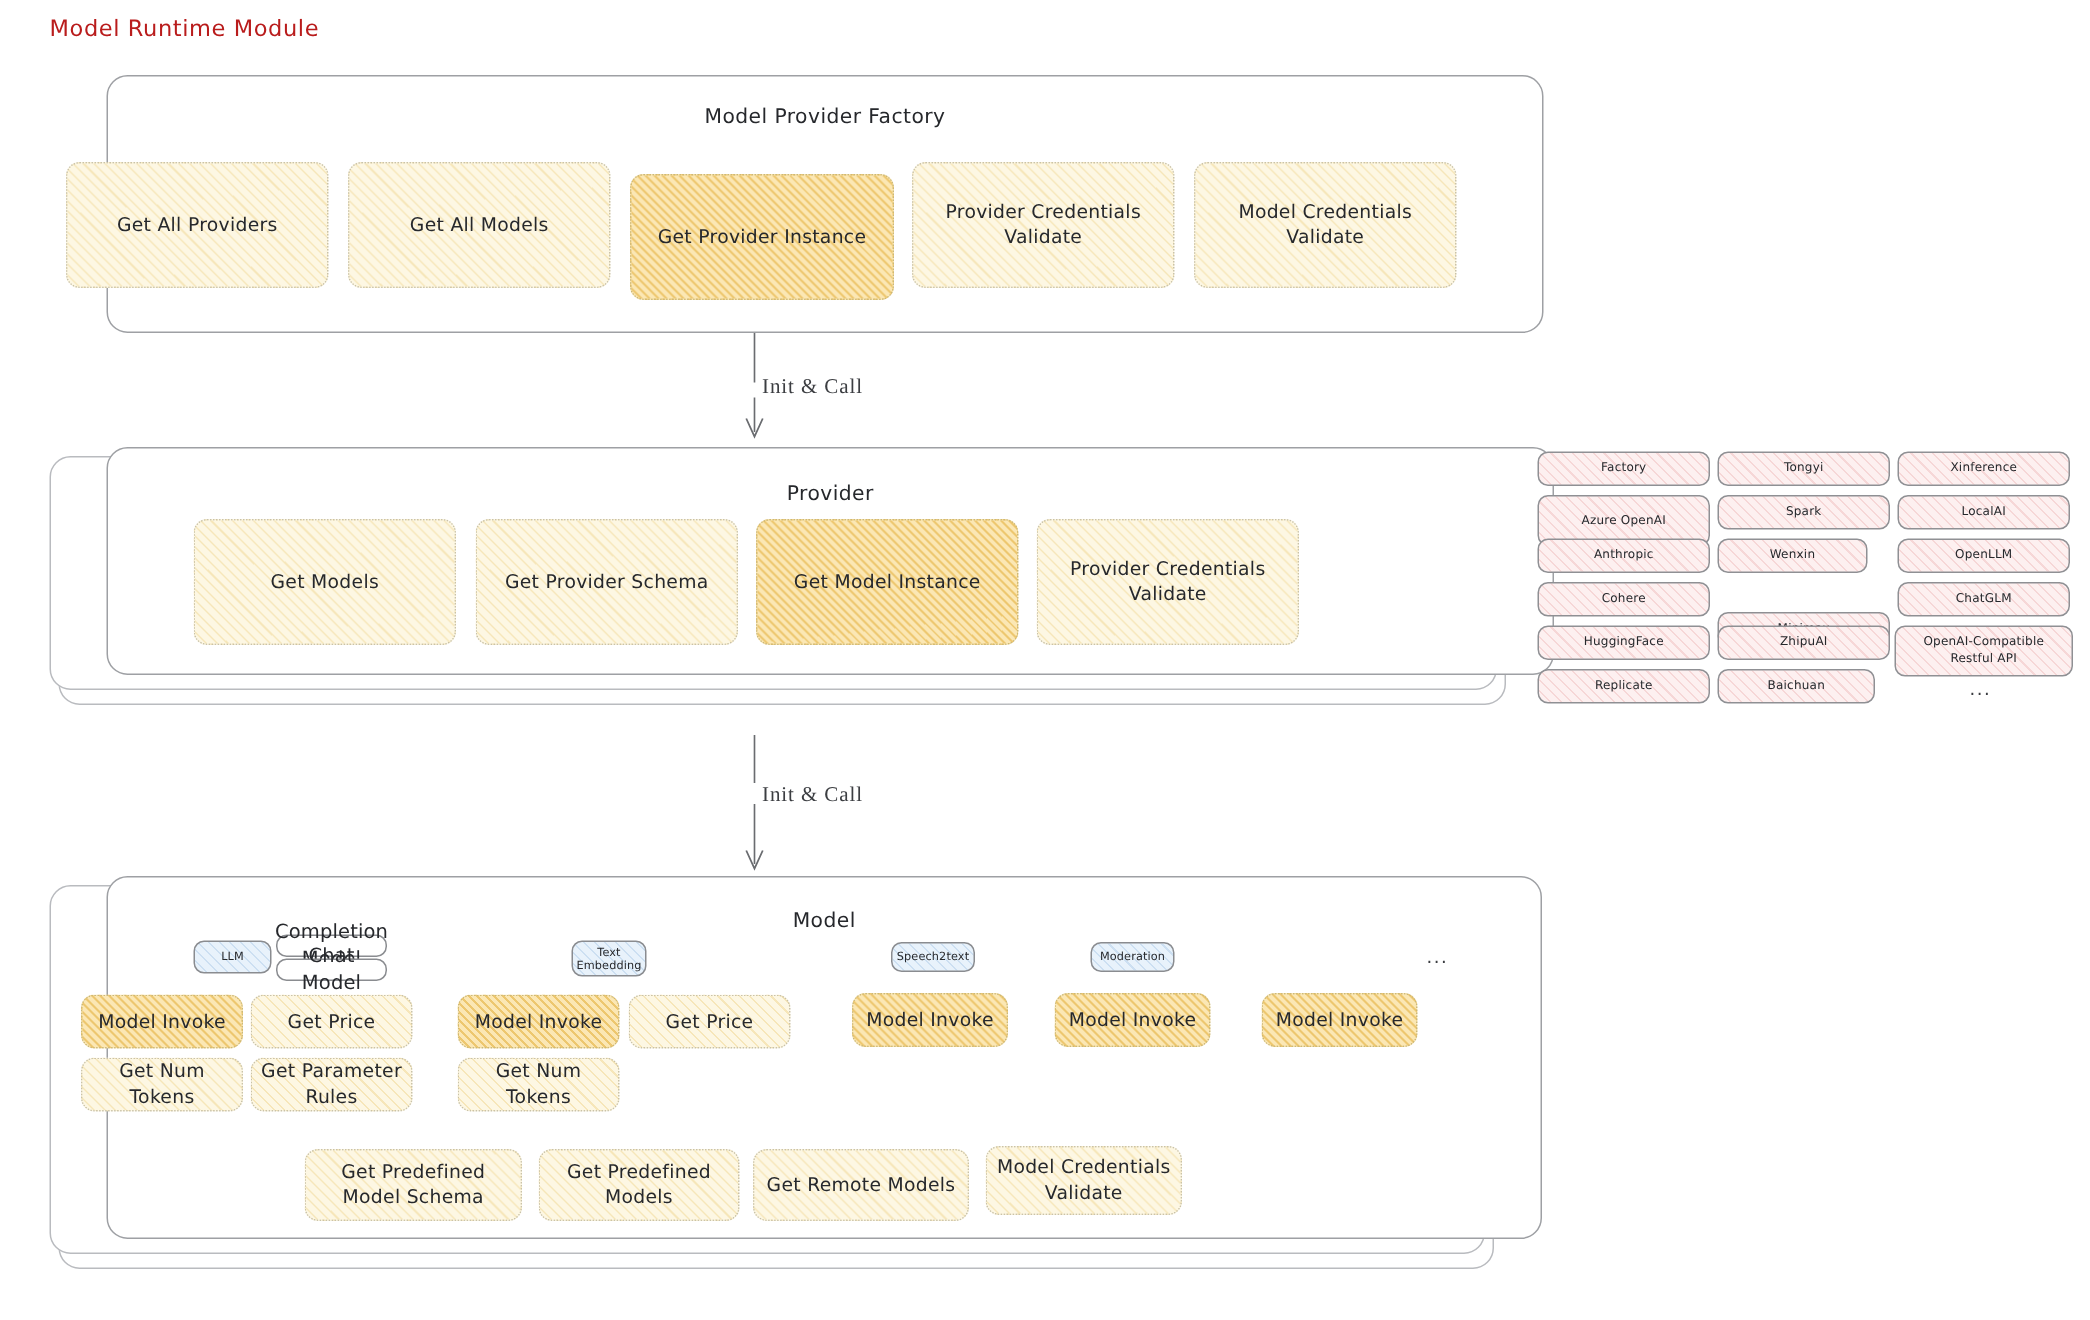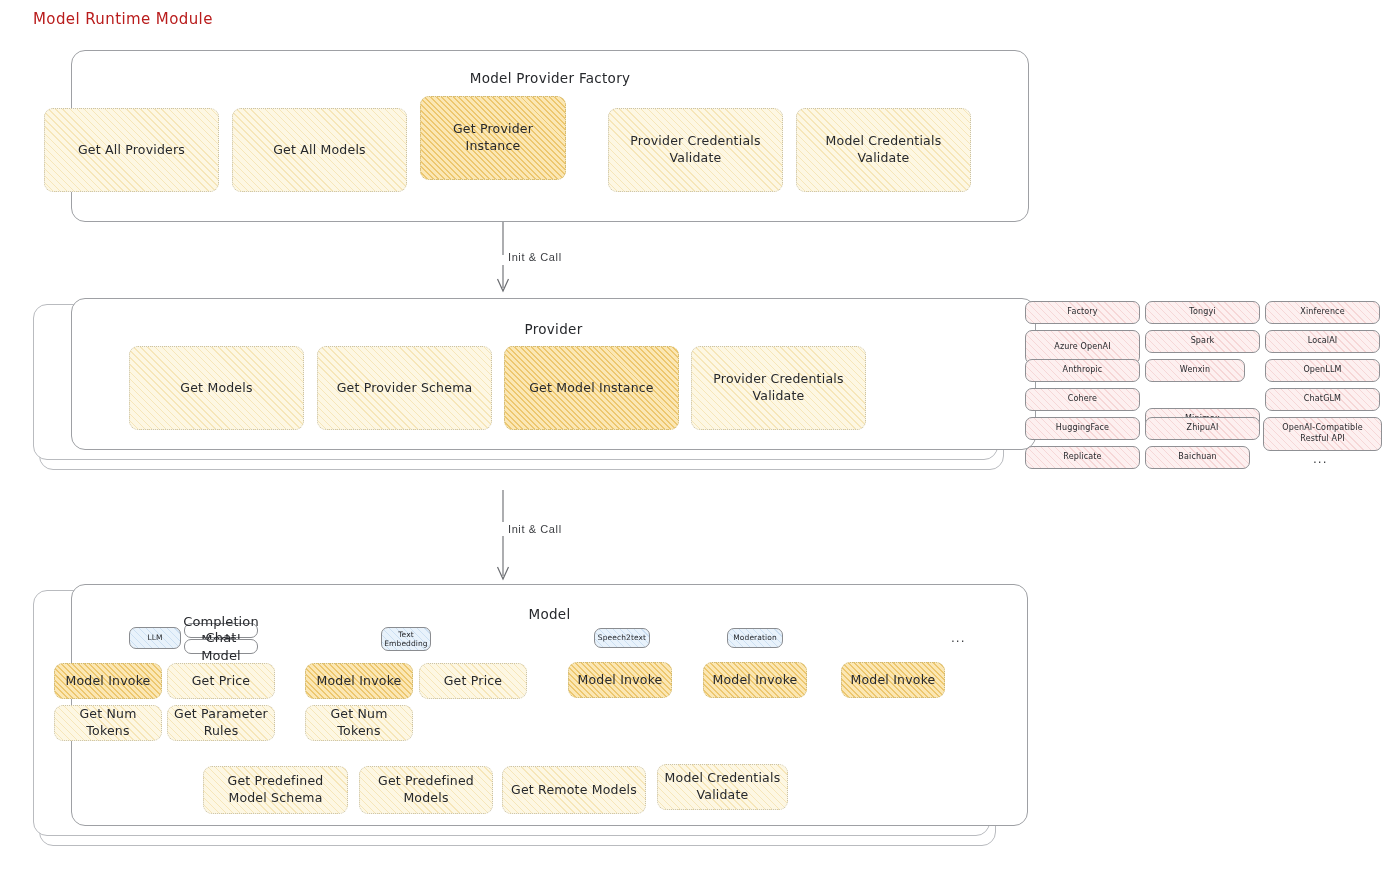--- a/index.html
+++ b/index.html
@@ -90,37 +90,37 @@
     font-size:13px;letter-spacing:.1px;
   }
 
   .ellipsis{
     position:absolute;font-size:12px;color:#3a3c40;letter-spacing:1px;
   }
 
   
   .arrow-wrap{position:absolute;}
   .arrow-label{
-    position:absolute;font-size:11px;color:#3c3e42;letter-spacing:.6px;
+    position:absolute;font-size:14px;color:#3c3e42;letter-spacing:.6px;
     white-space:nowrap;
-    font-family:Liberation Sans, sans-serif;
+    font-family:Liberation Serif, serif;
   }
 </style>
 </head>
 <body>
 
 <div id="page-title" class="hand">Model Runtime Module</div>
 
 <div class="container" style="left:27px;top:50px;width:958px;height:172px;">
   <div class="ttl" style="top:19px;">Model Provider Factory</div>
 </div>
 
 <div class="node n-yellow hand" style="left:44px;top:108px;width:175px;height:84px;">Get All Providers</div>
 <div class="node n-yellow hand" style="left:232px;top:108px;width:175px;height:84px;">Get All Models</div>
-<div class="node n-yellow-hi hand" style="left:420px;top:96px;width:146px;height:84px;">Get Provider Instance</div>
+<div class="node n-yellow-hi hand" style="left:420px;top:116px;width:176px;height:84px;">Get Provider Instance</div>
 <div class="node n-yellow hand" style="left:608px;top:108px;width:175px;height:84px;">Provider Credentials Validate</div>
 <div class="node n-yellow hand" style="left:796px;top:108px;width:175px;height:84px;">Model Credentials Validate</div>
 
 <div class="arrow-wrap" style="left:470px;top:222px;width:120px;height:75px;">
   <svg width="120" height="75" viewBox="0 0 120 75">
     <path d="M33 0 L33 33 M33 43 L33 66" stroke="#6a6c70" stroke-width="1.1" fill="none"></path>
     <path d="M27.5 57 L33 69 L38.5 57" stroke="#6a6c70" stroke-width="1.2" fill="none"></path>
   </svg>
   <div class="arrow-label" style="left:38px;top:29px;">Init &amp; Call</div>
 </div>

